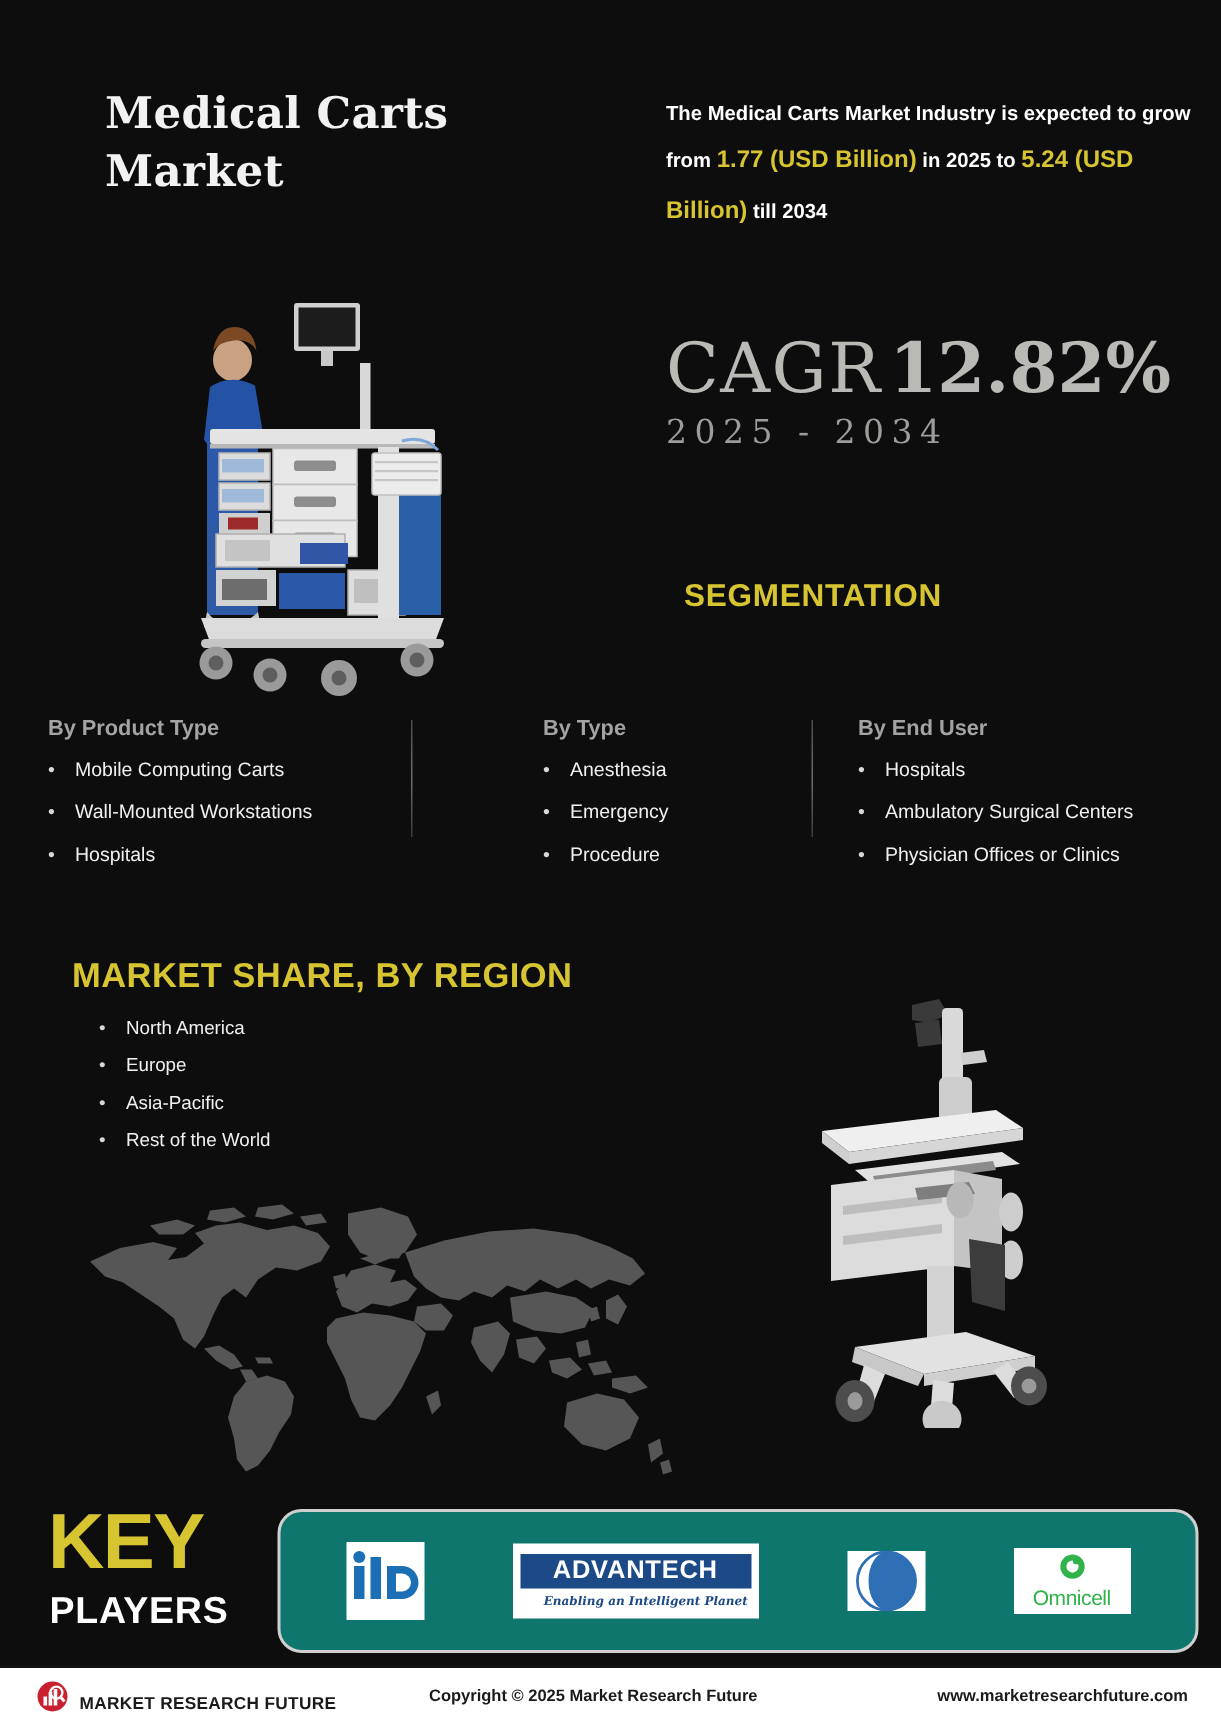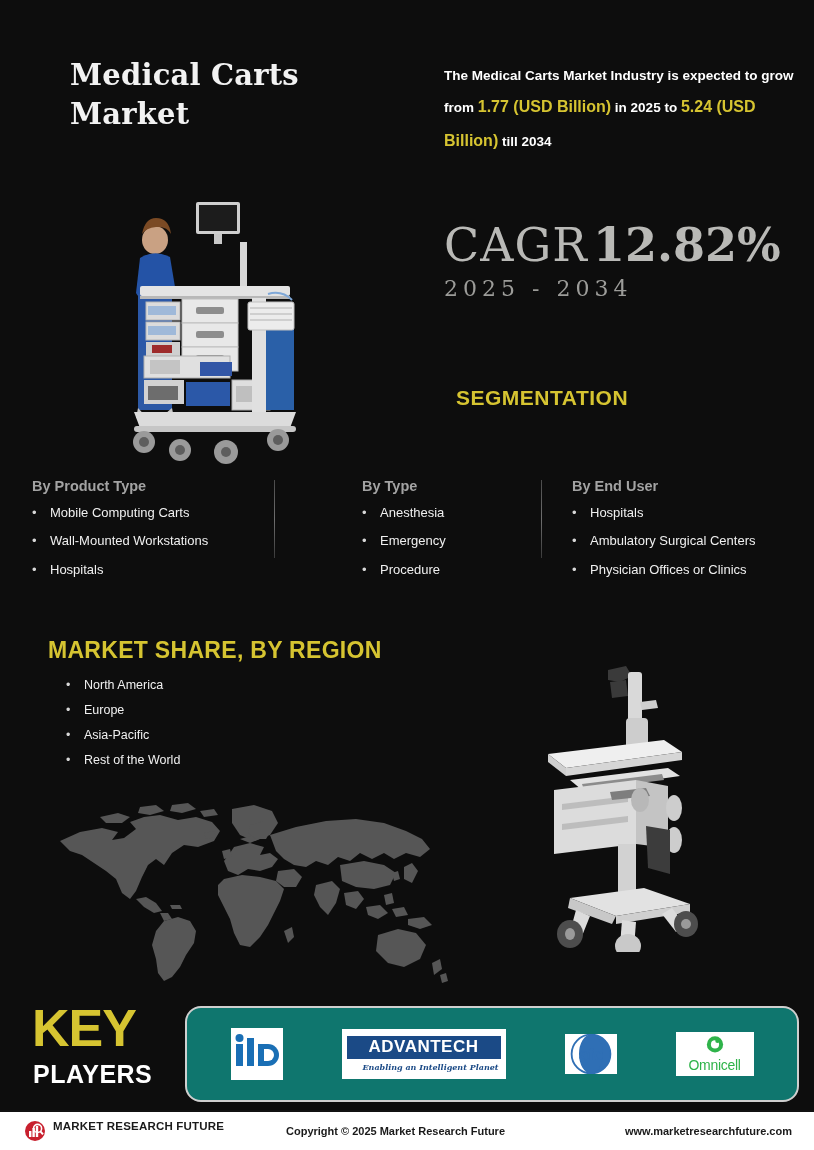--- a/index.html
+++ b/index.html
@@ -106,21 +106,21 @@
     letter-spacing:-.5px;line-height:1;font-family:"Liberation Sans",sans-serif;}
   .har-tag{color:#9e9e9e;font-weight:bold;font-size:6.5px;letter-spacing:.3px;margin-top:2px;}
   .omni-name{color:#2fb34a;font-size:14px;font-weight:normal;letter-spacing:-.3px;margin-top:2px;}
 
   
   .footer{
     position:absolute;left:0;bottom:0;width:814px;height:38px;
     background:#ffffff;border-top:2px solid #111;
     display:flex;align-items:center;
   }
-  .f-brand{position:absolute;left:24px;display:flex;align-items:flex-start;gap:7px;}
+  .f-brand{position:absolute;left:24px;display:flex;align-items:flex-end;gap:7px;}
   .f-brand-text{font-size:11.5px;font-weight:bold;color:#1a1a1a;letter-spacing:.2px;}
   .f-copy{position:absolute;left:286px;font-size:11px;font-weight:bold;color:#1a1a1a;}
   .f-url{position:absolute;right:22px;font-size:11px;font-weight:bold;color:#1a1a1a;}
 </style>
 </head>
 <body>
 
 <div class="page">
 
   <div class="title">Medical Carts Market</div>

